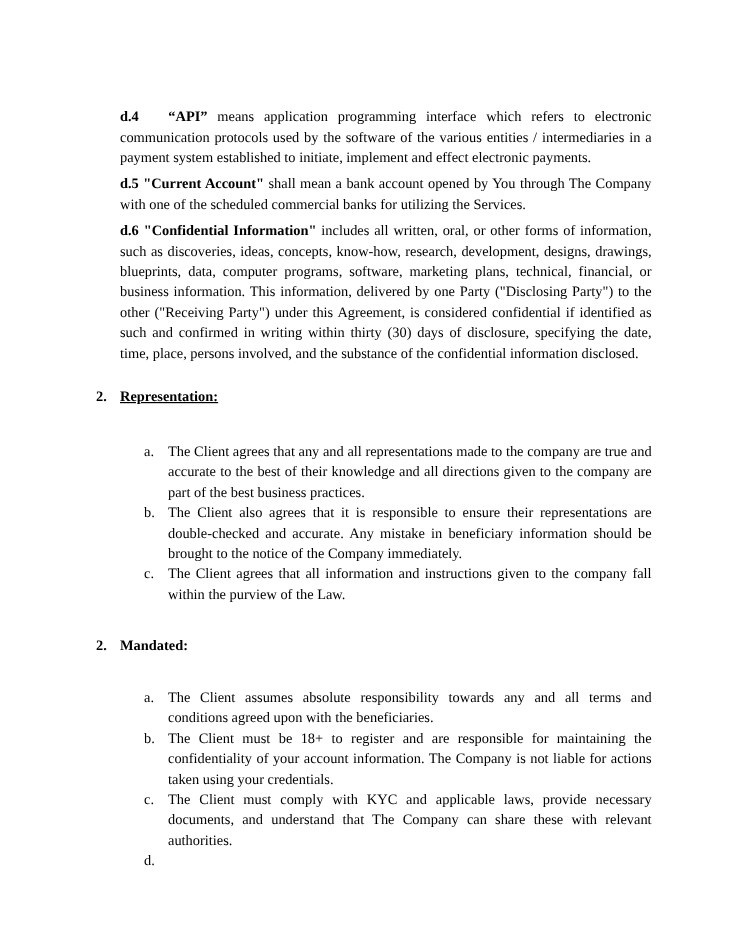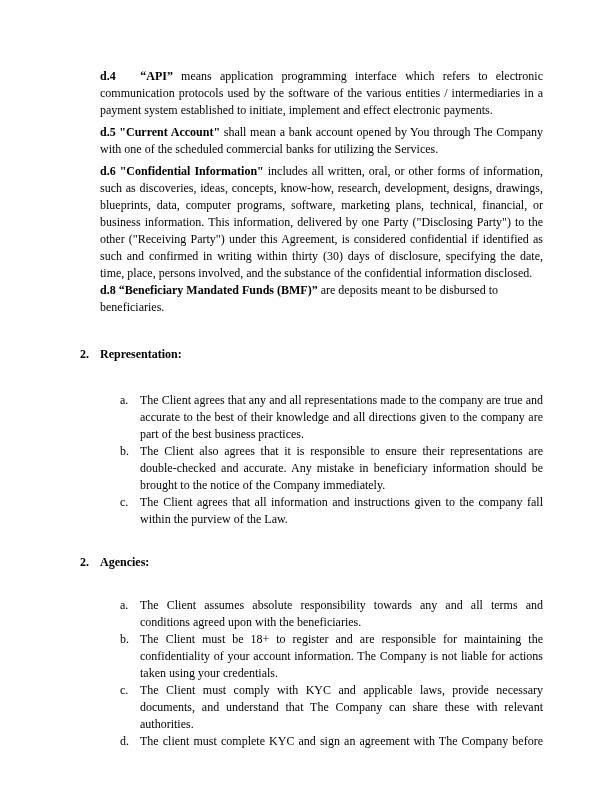--- a/index.html
+++ b/index.html
@@ -7,21 +7,21 @@
     padding: 0;
     background: #ffffff;
   }
   .page {
     position: relative;
     width: 612px;
     height: 792px;
     background: #ffffff;
     overflow: hidden;
     box-sizing: border-box;
-    padding-top: 68px;
+    padding-top: 89px;
     font-family: "Liberation Serif", serif;
     font-size: 12px;
     line-height: 17px;
     color: #000000;
   }
   p { margin: 0; }
   .def {
     margin-left: 100px;
     margin-right: 69px;
     margin-bottom: 5px;
@@ -35,21 +35,21 @@
   .sec-head {
     margin: 0 69px 0 80px;
     font-weight: bold;
     font-size: 12px;
     line-height: 17px;
   }
   .sec-head .sec-num {
     display: inline-block;
     width: 20px;
   }
-  #rep-head { margin-top: 30px; }
+  #rep-head { margin-top: 19px; text-decoration: underline; }
   #lia-head { margin-top: 26px; }
   .items {
     margin-left: 140px;
     margin-right: 69px;
   }
   #rep-items { margin-top: 29px; }
   #lia-items { margin-top: 26px; }
   .item {
     position: relative;
     text-align: justify;
@@ -67,33 +67,32 @@
 <body>
 
 <div class="page">
 
   <p class="def jt"><b>d.4&nbsp;&nbsp;&nbsp;“API”</b><span> means application programming interface which refers to electronic communication protocols used by the software of the various entities / intermediaries in a payment system established to initiate, implement and effect electronic payments.</span></p>
 
   <p class="def jt"><b>d.5 "Current Account"</b><span> shall mean a bank account opened by You through The Company with one of the scheduled commercial banks for utilizing the Services.</span></p>
 
   <div class="def-group">
     <p class="jt"><b>d.6 "Confidential Information"</b><span> includes all written, oral, or other forms of information, such as discoveries, ideas, concepts, know-how, research, development, designs, drawings, blueprints, data, computer programs, software, marketing plans, technical, financial, or business information. This information, delivered by one Party ("Disclosing Party") to the other ("Receiving Party") under this Agreement, is considered confidential if identified as such and confirmed in writing within thirty (30) days of disclosure, specifying the date, time, place, persons involved, and the substance of the confidential information disclosed.</span></p>
-    <p><b>d.8 “Beneficiary Mandated Funds (BMF)”</b><span> are deposits meant to be disbursed to beneficiaries.</span></p>
   </div>
 
   <h2 class="sec-head" id="rep-head"><span class="sec-num">2.</span><span class="sec-title">Representation:</span></h2>
 
   <div class="items" id="rep-items">
     <div class="item"><span class="marker">a.</span><span>The Client agrees that any and all representations made to the company are true and accurate to the best of their knowledge and all directions given to the company are part of the best business practices.</span></div>
     <div class="item"><span class="marker">b.</span><span>The Client also agrees that it is responsible to ensure their representations are double-checked and accurate. Any mistake in beneficiary information should be brought to the notice of the Company immediately.</span></div>
     <div class="item"><span class="marker">c.</span><span>The Client agrees that all information and instructions given to the company fall within the purview of the Law.</span></div>
   </div>
 
-  <h2 class="sec-head" id="lia-head"><span class="sec-num">2.</span><span class="sec-title">Agencies:</span></h2>
+  <h2 class="sec-head" id="lia-head"><span class="sec-num">2.</span><span class="sec-title">Mandated:</span></h2>
 
   <div class="items" id="lia-items">
     <div class="item"><span class="marker">a.</span><span>The Client assumes absolute responsibility towards any and all terms and conditions agreed upon with the beneficiaries.</span></div>
     <div class="item"><span class="marker">b.</span><span>The Client must be 18+ to register and are responsible for maintaining the confidentiality of your account information. The Company is not liable for actions taken using your credentials.</span></div>
     <div class="item"><span class="marker">c.</span><span>The Client must comply with KYC and applicable laws, provide necessary documents, and understand that The Company can share these with relevant authorities.</span></div>
-    <div class="item jlast"><span class="marker">d.</span><span>The client must complete KYC and sign an agreement with The Company before</span></div>
+    <div class="item jlast"><span class="marker">d.</span></div>
   </div>
 
 </div>
 
 </body></html>

